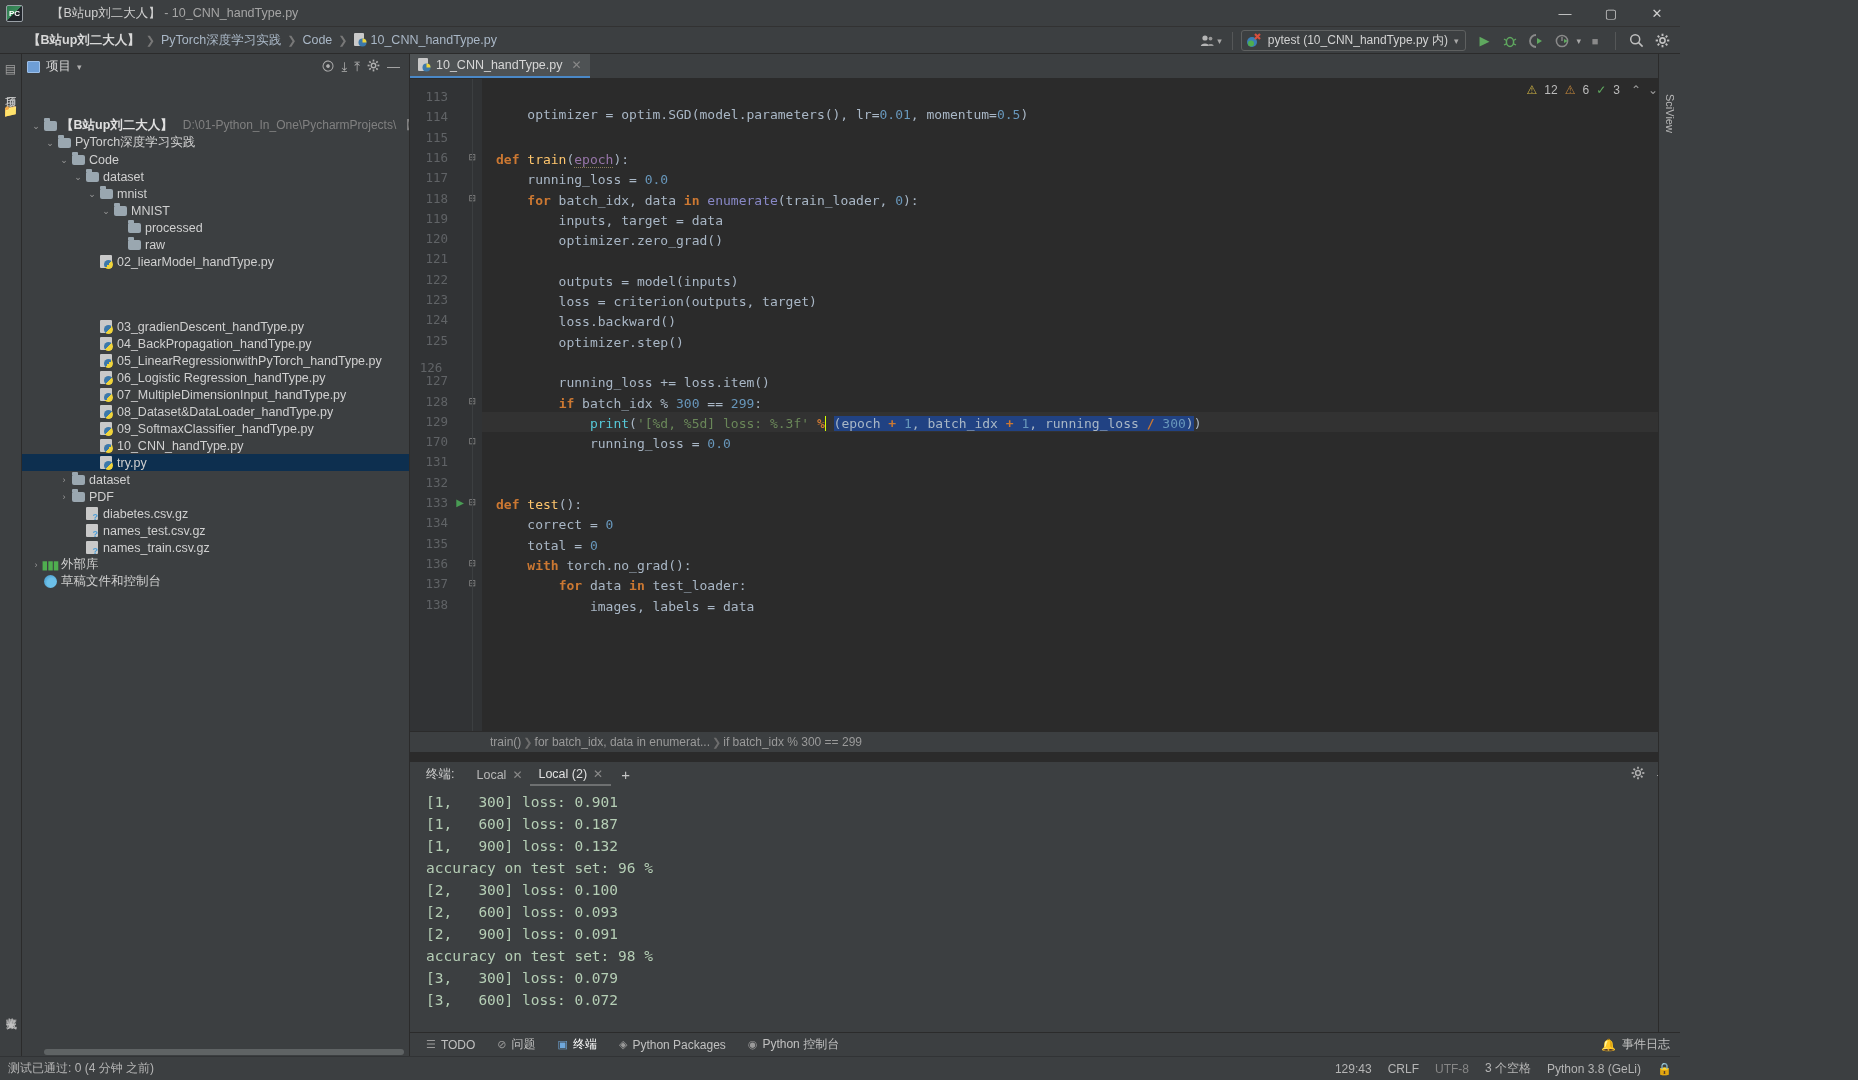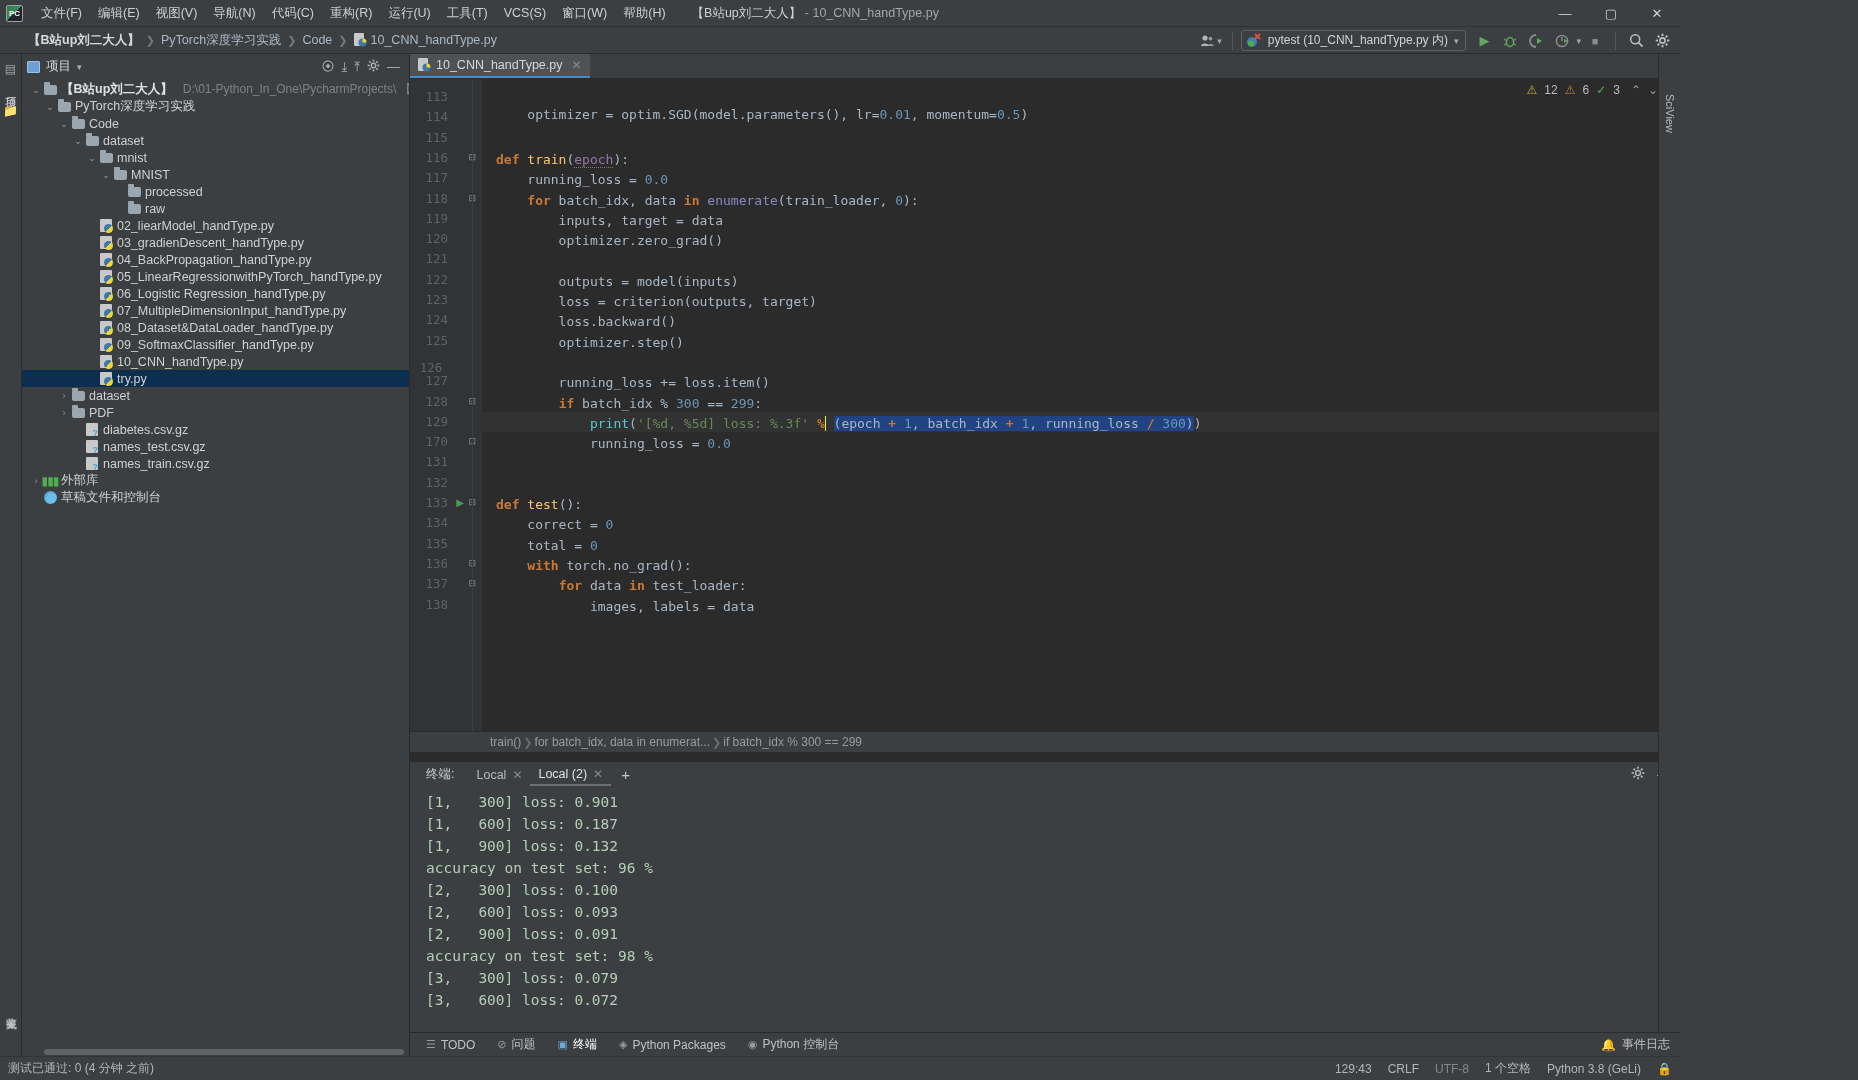--- a/index.html
+++ b/index.html
@@ -71,21 +71,21 @@
   }
   .vtab {
     writing-mode: vertical-rl; font-size: 11.5px; color: #cacaca; white-space: nowrap;
     letter-spacing: 0px;
   }
   .vicon { color: #a0a0a0; font-size: 12px; }
 
   
   .projectpanel {
     width: 388px; background: #3c3f41; display: flex; flex-direction: column;
-    flex: 0 0 388px; border-right: 1px solid #2b2b2b; min-height: 0;
+    flex: 0 0 388px; border-right: 1px solid #2b2b2b; min-height: 0; gap: 36px;
   }
   .pp-header {
     height: 25px; display: flex; align-items: center; padding: 0 5px; gap: 6px;
     flex: 0 0 25px;
   }
   .pp-title { font-size: 12.5px; color: #d4d4d4; }
   .pp-sq { width: 13px; height: 12px; background: #6e9ed6; border:1px solid #9dbfe8; border-radius:1px; }
   .pp-header-right { margin-left: auto; display: flex; align-items: center; gap: 7px; padding-right: 4px; }
   .pp-ic { color: #b0b0b0; font-size: 13px; }
   .tree {
@@ -254,33 +254,20 @@
     display: flex; flex-direction: column; align-items: center; gap: 10px;
   }
 </style>
 </head>
 <body>
 
 <div class="app">
 
   <div class="menubar">
     <span class="pc-logo">PC</span>
-    <div id="menu-items" style="display:flex;align-items:center;">
-        <span class="menu-item">文件(F)</span>
-        <span class="menu-item">编辑(E)</span>
-        <span class="menu-item">视图(V)</span>
-        <span class="menu-item">导航(N)</span>
-        <span class="menu-item">代码(C)</span>
-        <span class="menu-item">重构(R)</span>
-        <span class="menu-item">运行(U)</span>
-        <span class="menu-item">工具(T)</span>
-        <span class="menu-item">VCS(S)</span>
-        <span class="menu-item">窗口(W)</span>
-        <span class="menu-item">帮助(H)</span>
-      </div>
     <span class="win-title"><b>【B站up刘二大人】</b><span> - 10_CNN_handType.py</span></span>
     <div class="win-controls">
       <div class="win-btn">—</div>
       <div class="win-btn">▢</div>
       <div class="win-btn close">✕</div>
     </div>
   </div>
 
   <div class="navbar">
     <div id="crumbs" style="display:flex;align-items:center;">
@@ -466,21 +453,21 @@
             </span>
             <span class="tlabel">raw</span>
           </div>
           <div class="trow" style="padding-left: 64px;">
             <span class="tw"></span>
             <span class="tico">
               <span class="pyfile"></span>
             </span>
             <span class="tlabel">02_liearModel_handType.py</span>
           </div>
-          <div class="trow" style="padding-left: 64px;">
+          <div class="trow" style="padding-left: 64px; margin-top: 48px;">
             <span class="tw"></span>
             <span class="tico">
               <span class="pyfile"></span>
             </span>
             <span class="tlabel">03_gradienDescent_handType.py</span>
           </div>
           <div class="trow" style="padding-left: 64px;">
             <span class="tw"></span>
             <span class="tico">
               <span class="pyfile"></span>
@@ -778,21 +765,21 @@
       </div>
     </div>
   </div>
 
   <div class="statusbar">
     <span>测试已通过: 0 (4 分钟 之前)</span>
     <div class="sb-right">
       <span>129:43</span>
       <span>CRLF</span>
       <span class="sb-dim">UTF-8</span>
-      <span>1 个空格</span>
+      <span>3 个空格</span>
       <span>Python 3.8 (GeLi)</span>
       <span>🔒</span>
     </div>
   </div>
 
   <div style="position:absolute;right:0;top:54px;width:22px;bottom:48px;background:#3c3f41;border-left:1px solid #2b2b2b;display:flex;flex-direction:column;align-items:center;padding-top:40px;">
     <span style="writing-mode:vertical-rl;font-size:11px;color:#b9b9b9;">SciView</span>
   </div>
 
   <div class="leftstrip-bottom">

